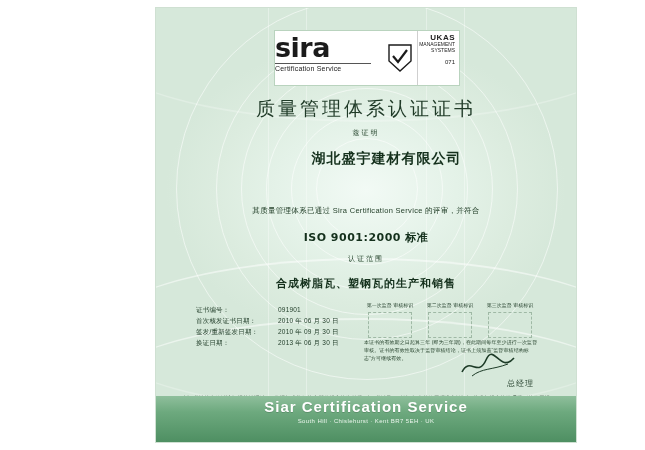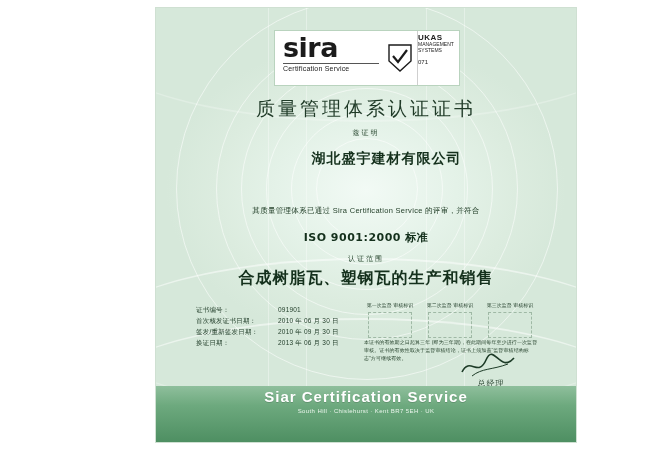--- a/index.html
+++ b/index.html
@@ -56,21 +56,21 @@
     border-radius: 50%;
     border-top: 2px solid rgba(255,255,255,0.5);
     border-bottom: 2px solid rgba(255,255,255,0.25);
     pointer-events: none;
   }
 
   
   #cert .bottomband {
     position: absolute;
     left: 0; right: 0; bottom: 0;
-    height: 56px;
+    height: 46px;
     background: linear-gradient(180deg, #8fbf9c 0%, #6da97e 35%, #4e8f62 100%);
   }
   #cert .bottomband .bname {
     position: absolute;
     left: 0; right: 0;
     top: 2px;
     text-align: center;
     color: #ffffff;
     font-size: 15px;
     font-weight: bold;
@@ -95,21 +95,21 @@
     top: 22px;
     width: 184px;
     height: 54px;
     background: #ffffff;
     border: 1px solid #b9d3be;
     display: flex;
     align-items: stretch;
   }
   #logo .left {
     width: 108px;
-    padding: 2px 0 0 8px;
+    padding: 2px 0 0 0;
     box-sizing: border-box;
   }
   #logo .sira {
     font-family: "DejaVu Sans", sans-serif;
     font-size: 27px;
     font-weight: bold;
     color: #1b1b1b;
     line-height: 30px;
     letter-spacing: -0.5px;
   }
@@ -125,21 +125,21 @@
     width: 34px;
     display: flex;
     align-items: center;
     justify-content: center;
   }
   #logo .ukas {
     width: 38px;
     border-left: 1px solid #cfcfcf;
     font-size: 5px;
     color: #222;
-    text-align: left;
+    text-align: right;
     padding-top: 4px;
     box-sizing: border-box;
     line-height: 6px;
   }
   #logo .ukas .ut {
     font-size: 8px;
     font-weight: bold;
     letter-spacing: 0.5px;
   }
   #logo .ukas .un {
@@ -173,22 +173,22 @@
   #standard {
     top: 222px;
     font-size: 11px;
     font-weight: bold;
     color: #14301c;
     font-family: "DejaVu Sans", sans-serif;
     letter-spacing: 0.5px;
   }
   #lbl-scope { top: 246px; font-size: 7px; color: #2c4a33; letter-spacing: 2px; }
   #scope {
-    top: 260px;
-    font-size: 16px;
+    top: 268px;
+    font-size: 11px;
     font-weight: bold;
     color: #14301c;
     font-family: "DejaVu Sans", sans-serif;
     letter-spacing: 1px;
   }
 
   
   #details {
     position: absolute;
     left: 40px;
@@ -235,21 +235,21 @@
     color: #24402a;
     letter-spacing: 0.1px;
   }
 
   
   #sign {
     position: absolute;
     left: 292px;
     top: 344px;
     width: 86px;
-    text-align: center;
+    text-align: right;
   }
   #sign .scribble {
     height: 26px;
     position: relative;
   }
   #sign .scribble svg { position: absolute; left: 10px; top: 0; }
   #sign .role {
     font-size: 8px;
     color: #1e3a26;
     letter-spacing: 1px;

